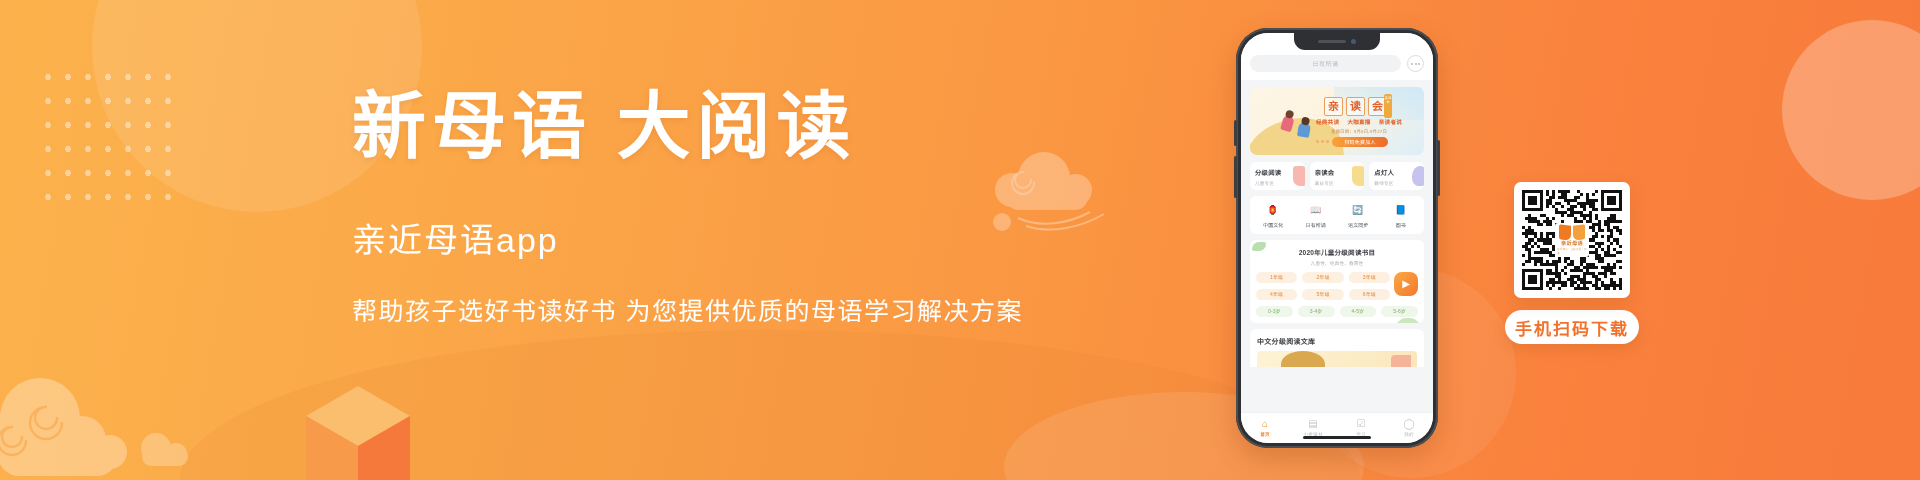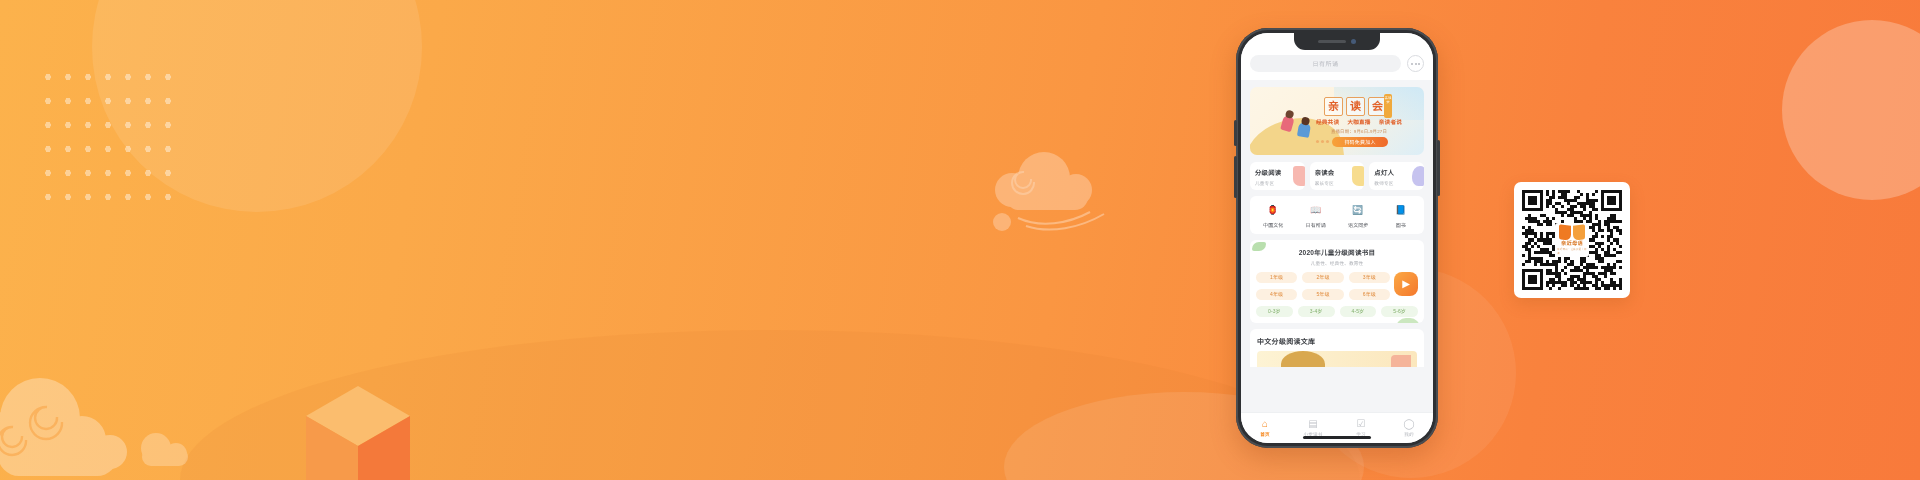--- a/index.html
+++ b/index.html
@@ -279,20 +279,25 @@
       <path d="M38 84 c24 8 54 2 78 -12"></path>
     </g>
   </svg>
 
   <svg class="deco cube" viewBox="0 0 116 150">
     <polygon points="58,10 110,40 58,70 6,40" fill="#fbbd6e"></polygon>
     <polygon points="6,40 58,70 58,150 6,120" fill="#f79a4a"></polygon>
     <polygon points="110,40 58,70 58,150 110,120" fill="#f4793a"></polygon>
   </svg>
 
+  <div class="copy">
+    <h1 class="headline">新母语 大阅读</h1>
+    <div class="subhead">亲近母语app</div>
+    <div class="tagline">帮助孩子选好书读好书 为您提供优质的母语学习解决方案</div>
+  </div>
 
   <div class="phone">
     <div class="phone-side-r"></div>
     <div class="screen">
       <div class="notch">
         <span class="spk"></span>
         <span class="cam"></span>
       </div>
 
       <div class="sc-top">
@@ -430,15 +435,16 @@
         </svg>
       <div class="qrlogo">
         <div class="bk">
             <i class="l"></i>
             <i class="r"></i>
           </div>
         <div class="nm">亲近母语</div>
         <div class="sl">亲近母语 · 让孩子爱上阅读</div>
       </div>
     </div>
+    <div class="qrbtn">手机扫码下载</div>
   </div>
 
 </div>
 
 </body></html>

